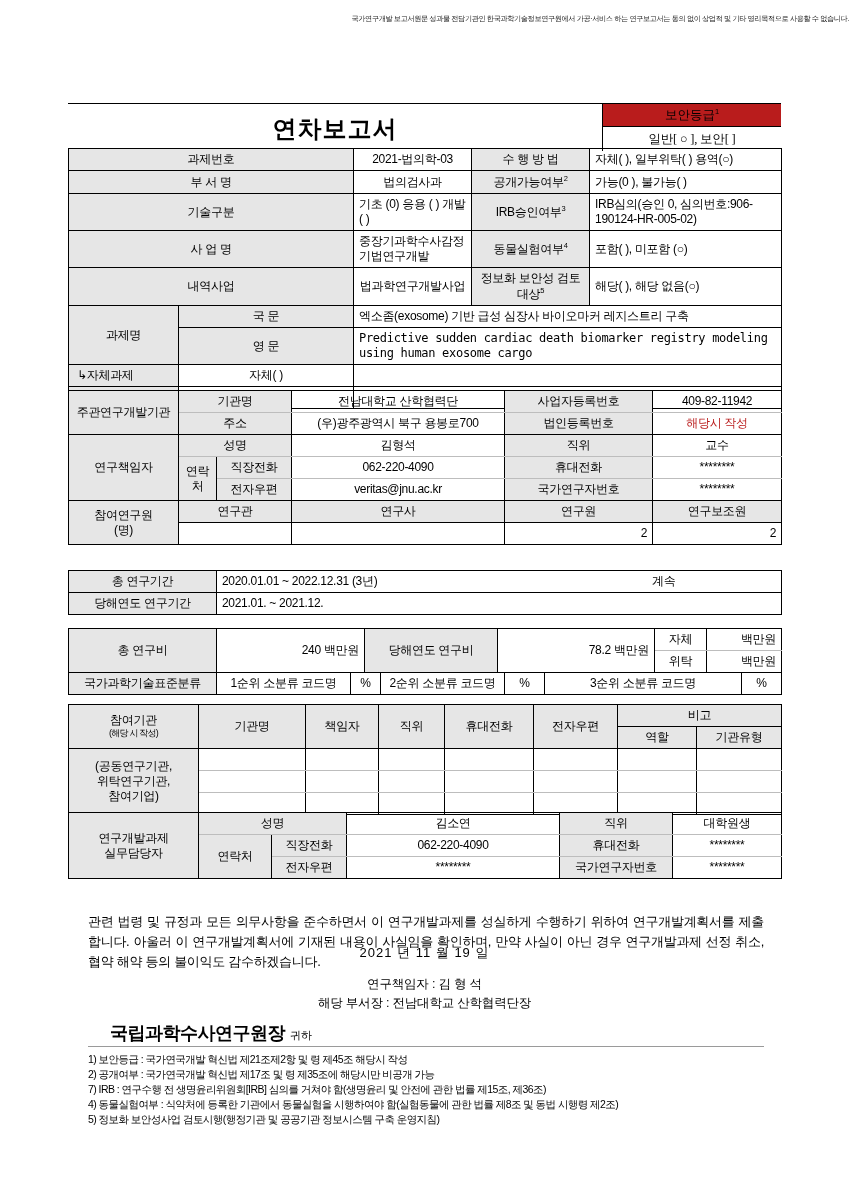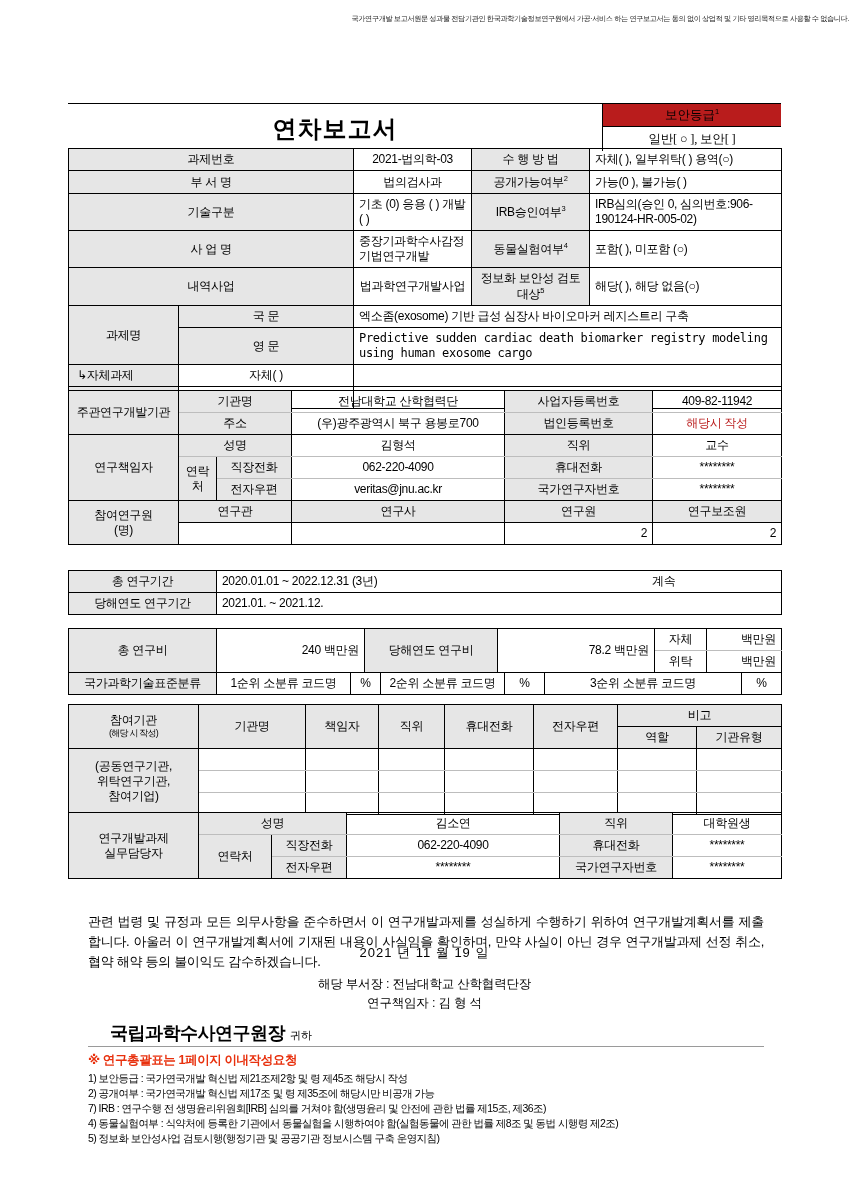--- a/index.html
+++ b/index.html
@@ -421,31 +421,30 @@
         <td class="ctr dots">********</td>
         <td class="lbl">국가연구자번호</td>
         <td class="ctr dots">********</td>
       </tr>
     </tbody>
   </table>
 
   <div class="decl">관련 법령 및 규정과 모든 의무사항을 준수하면서 이 연구개발과제를 성실하게 수행하기 위하여 연구개발계획서를 제출합니다. 아울러 이 연구개발계획서에 기재된 내용이 사실임을 확인하며, 만약 사실이 아닌 경우 연구개발과제 선정 취소, 협약 해약 등의 불이익도 감수하겠습니다.</div>
   <div class="date-line">2021 년      11 월   19 일</div>
   <div class="sig">
+    <div>연구책임자 :  김  형  석</div>
     <div>해당 부서장 : 전남대학교 산학협력단장</div>
-    <div>연구책임자 :  김  형  석</div>
   </div>
 
   <div class="addressee">
     <span>국립과학수사연구원장</span><span class="hon">귀하</span>
   </div>
   <div class="hr-line"></div>
 
   <div class="notes">
-    <div class="note-head">※ 연구총괄표는 1페이지 이내작성요청</div>
     <div class="note-item">1) 보안등급 : 국가연국개발 혁신법 제21조제2항 및 령 제45조 해당시 작성</div>
     <div class="note-item">2) 공개여부 : 국가연국개발 혁신법 제17조 및 령 제35조에 해당시만 비공개 가능</div>
     <div class="note-item">7) IRB : 연구수행 전 생명윤리위원회[IRB] 심의를 거쳐야 함(생명윤리 및 안전에 관한 법률 제15조, 제36조)</div>
     <div class="note-item">4) 동물실험여부 : 식약처에 등록한 기관에서 동물실험을 시행하여야 함(실험동물에 관한 법률 제8조 및 동법 시행령 제2조)</div>
     <div class="note-item">5) 정보화 보안성사업 검토시행(행정기관 및 공공기관 정보시스템 구축 운영지침)</div>
   </div>
 
 </div>
 
 </body></html>

